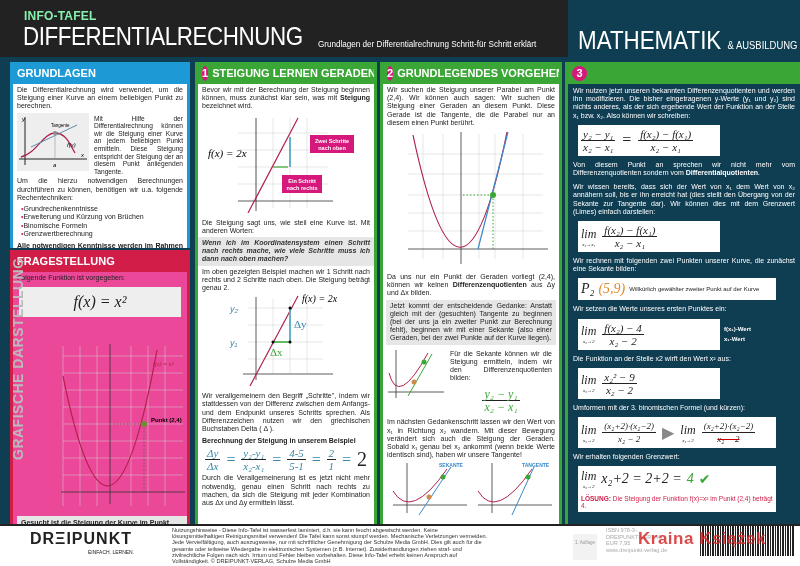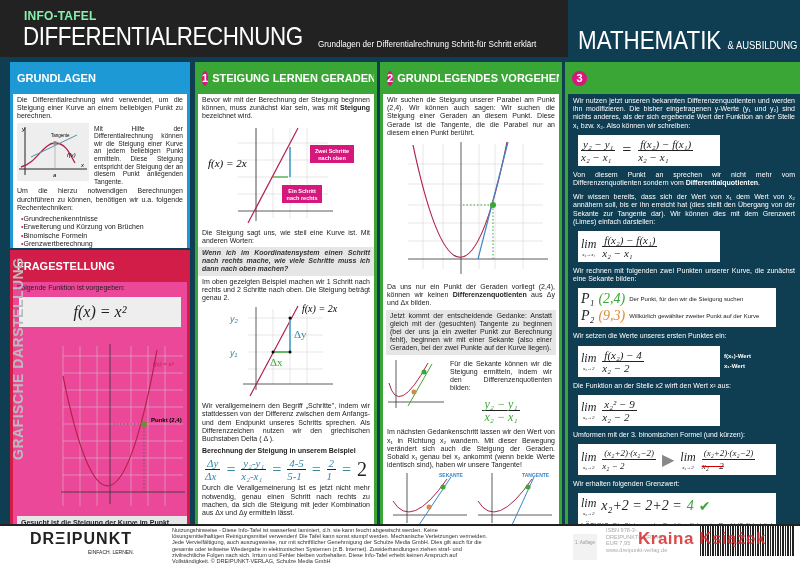--- a/index.html
+++ b/index.html
@@ -10,31 +10,31 @@
 .title{position:absolute;left:23px;top:21px;color:#fff;font-size:26px;letter-spacing:-.5px;font-family:"Liberation Sans Narrow","Liberation Sans",sans-serif;transform:scaleX(.86);transform-origin:left}
 .subtitle{position:absolute;left:318px;top:39px;color:#fff;font-size:9px;transform:scaleX(.9);transform-origin:left;white-space:nowrap}
 .brand{position:absolute;left:578px;top:25px;color:#fff;font-size:26px;transform:scaleX(.86);transform-origin:left;white-space:nowrap}
 .brand small{font-size:11px}
 .col{position:absolute;top:62px;background:#fff;overflow:hidden}
 .c0{left:10px;width:180px;height:186px;border-right:3px solid #1d9ad6;border-left:3px solid #1d9ad6}
 .c0b{left:10px;top:250px;width:180px;height:292px;border-right:3px solid #d11d47;border-left:3px solid #d11d47;position:absolute;background:#ec4899;overflow:hidden}
 .c1{left:195px;width:182px;height:480px;border-left:3px solid #3aa635;border-right:3px solid #3aa635}
 .c2{left:380px;width:182px;height:480px;border-left:3px solid #3aa635;border-right:3px solid #3aa635}
 .c3{left:565px;width:235px;height:480px;background:#0f3d52;border-left:3px solid #3aa635}
-.hd{height:32px;color:#fff;font-weight:bold;font-size:11px;line-height:16px;padding-left:4px;display:flex;align-items:center;white-space:nowrap}
+.hd{height:22px;color:#fff;font-weight:bold;font-size:11px;line-height:16px;padding-left:4px;display:flex;align-items:center;white-space:nowrap}
 .hd .num{display:inline-block;width:15px;height:15px;border-radius:50%;background:#d6177b;color:#fff;text-align:center;line-height:15px;font-size:11px;margin-right:4px}
 .blue{background:#1d9ad6}.red{background:#d11d47}.green{background:#3aa635}
 .p{font-size:7px;line-height:8.2px;padding:2px 4px;text-align:justify}
 .b{font-weight:bold}
 .it{font-style:italic;background:#e6e6e6;font-weight:bold;color:#333}
 ul.list{list-style:none;font-size:7px;line-height:8.5px;padding:1px 8px}
 ul.list li:before{content:"\2022 ";color:#d11d47}
 .wbox{background:#fff;margin:2px 4px;padding:3px;font-family:"Liberation Serif",serif;font-style:italic;color:#222;display:flex;align-items:center;gap:6px}
 .c3 .txt{color:#fff;font-size:7px;line-height:8.2px;padding:3px 5px;text-align:justify}
-.frac{display:inline-flex;flex-direction:column;font-size:11px;line-height:12px}
+.frac{display:inline-flex;flex-direction:column;align-items:center;font-size:11px;line-height:12px}
 .frac .n{border-bottom:1px solid #222;padding:0 2px}
 .gbox{background:#eee;margin:3px 6px;height:30px;display:flex;align-items:center;justify-content:center;font-family:"Liberation Serif",serif;font-style:italic;font-size:16px}
 .fbar{position:absolute;left:0;top:524px;width:800px;height:42px;background:#fff;border-top:2px solid #222}
 .logo{position:absolute;left:30px;top:530px;font-size:16px;font-weight:bold;letter-spacing:1px;color:#222}
 .slogan{position:absolute;left:88px;top:549px;font-size:5px;color:#222}
 .notes{position:absolute;left:172px;top:527px;width:318px;font-size:5.6px;line-height:6.2px;color:#333}
 .isbn{position:absolute;left:606px;top:527px;font-size:5.6px;line-height:6.5px;color:#aaa}
 .edition{position:absolute;left:573px;top:534px;width:24px;height:26px;background:#f2f2f2;font-size:4.5px;text-align:center;color:#999;padding-top:6px}
 .barcode{position:absolute;left:700px;top:526px;width:95px;height:30px;background:repeating-linear-gradient(90deg,#222 0 1px,#fff 1px 2px,#222 2px 4px,#fff 4px 5px)}
 .watermark{position:absolute;left:638px;top:529px;font-size:17px;font-weight:bold;color:#d62b2b;opacity:.85;letter-spacing:.5px;white-space:nowrap}
@@ -280,27 +280,22 @@
         <span style="font-size:5px">x₂→x₁</span>
       </span>
     <span class="frac">
         <span class="n">f(x₂) − f(x₁)</span>
         <span>x₂ − x₁</span>
       </span>
   </div>
   <div class="txt">Wir rechnen mit folgenden zwei Punkten unserer Kurve, die zunächst eine Sekante bilden:</div>
   <div class="wbox" style="flex-direction:column;align-items:flex-start;gap:1px;width:198px;margin-left:10px">
     <div style="display:flex;align-items:center;gap:4px">
-        <span style="font-size:14px">P₁</span>
-        <span style="font-size:14px;color:#3aa635">(2,4)</span>
-        <span style="font-size:6px;font-style:normal;font-family:'Liberation Sans',sans-serif">Der Punkt, für den wir die Steigung suchen</span>
-      </div>
-    <div style="display:flex;align-items:center;gap:4px">
         <span style="font-size:14px">P₂</span>
-        <span style="font-size:14px;color:#e0892c">(9,3)</span>
+        <span style="font-size:14px;color:#e0892c">(5,9)</span>
         <span style="font-size:6px;font-style:normal;font-family:'Liberation Sans',sans-serif">Willkürlich gewählter zweiter Punkt auf der Kurve</span>
       </div>
   </div>
   <div class="txt">Wir setzen die Werte unseres ersten Punktes ein:</div>
   <div style="display:flex;align-items:center">
     <div class="wbox" style="width:142px;margin-left:10px">
       <span style="display:inline-flex;flex-direction:column;align-items:center;font-size:12px">
           <span>lim</span>
           <span style="font-size:5px">x₂→2</span>
         </span>

